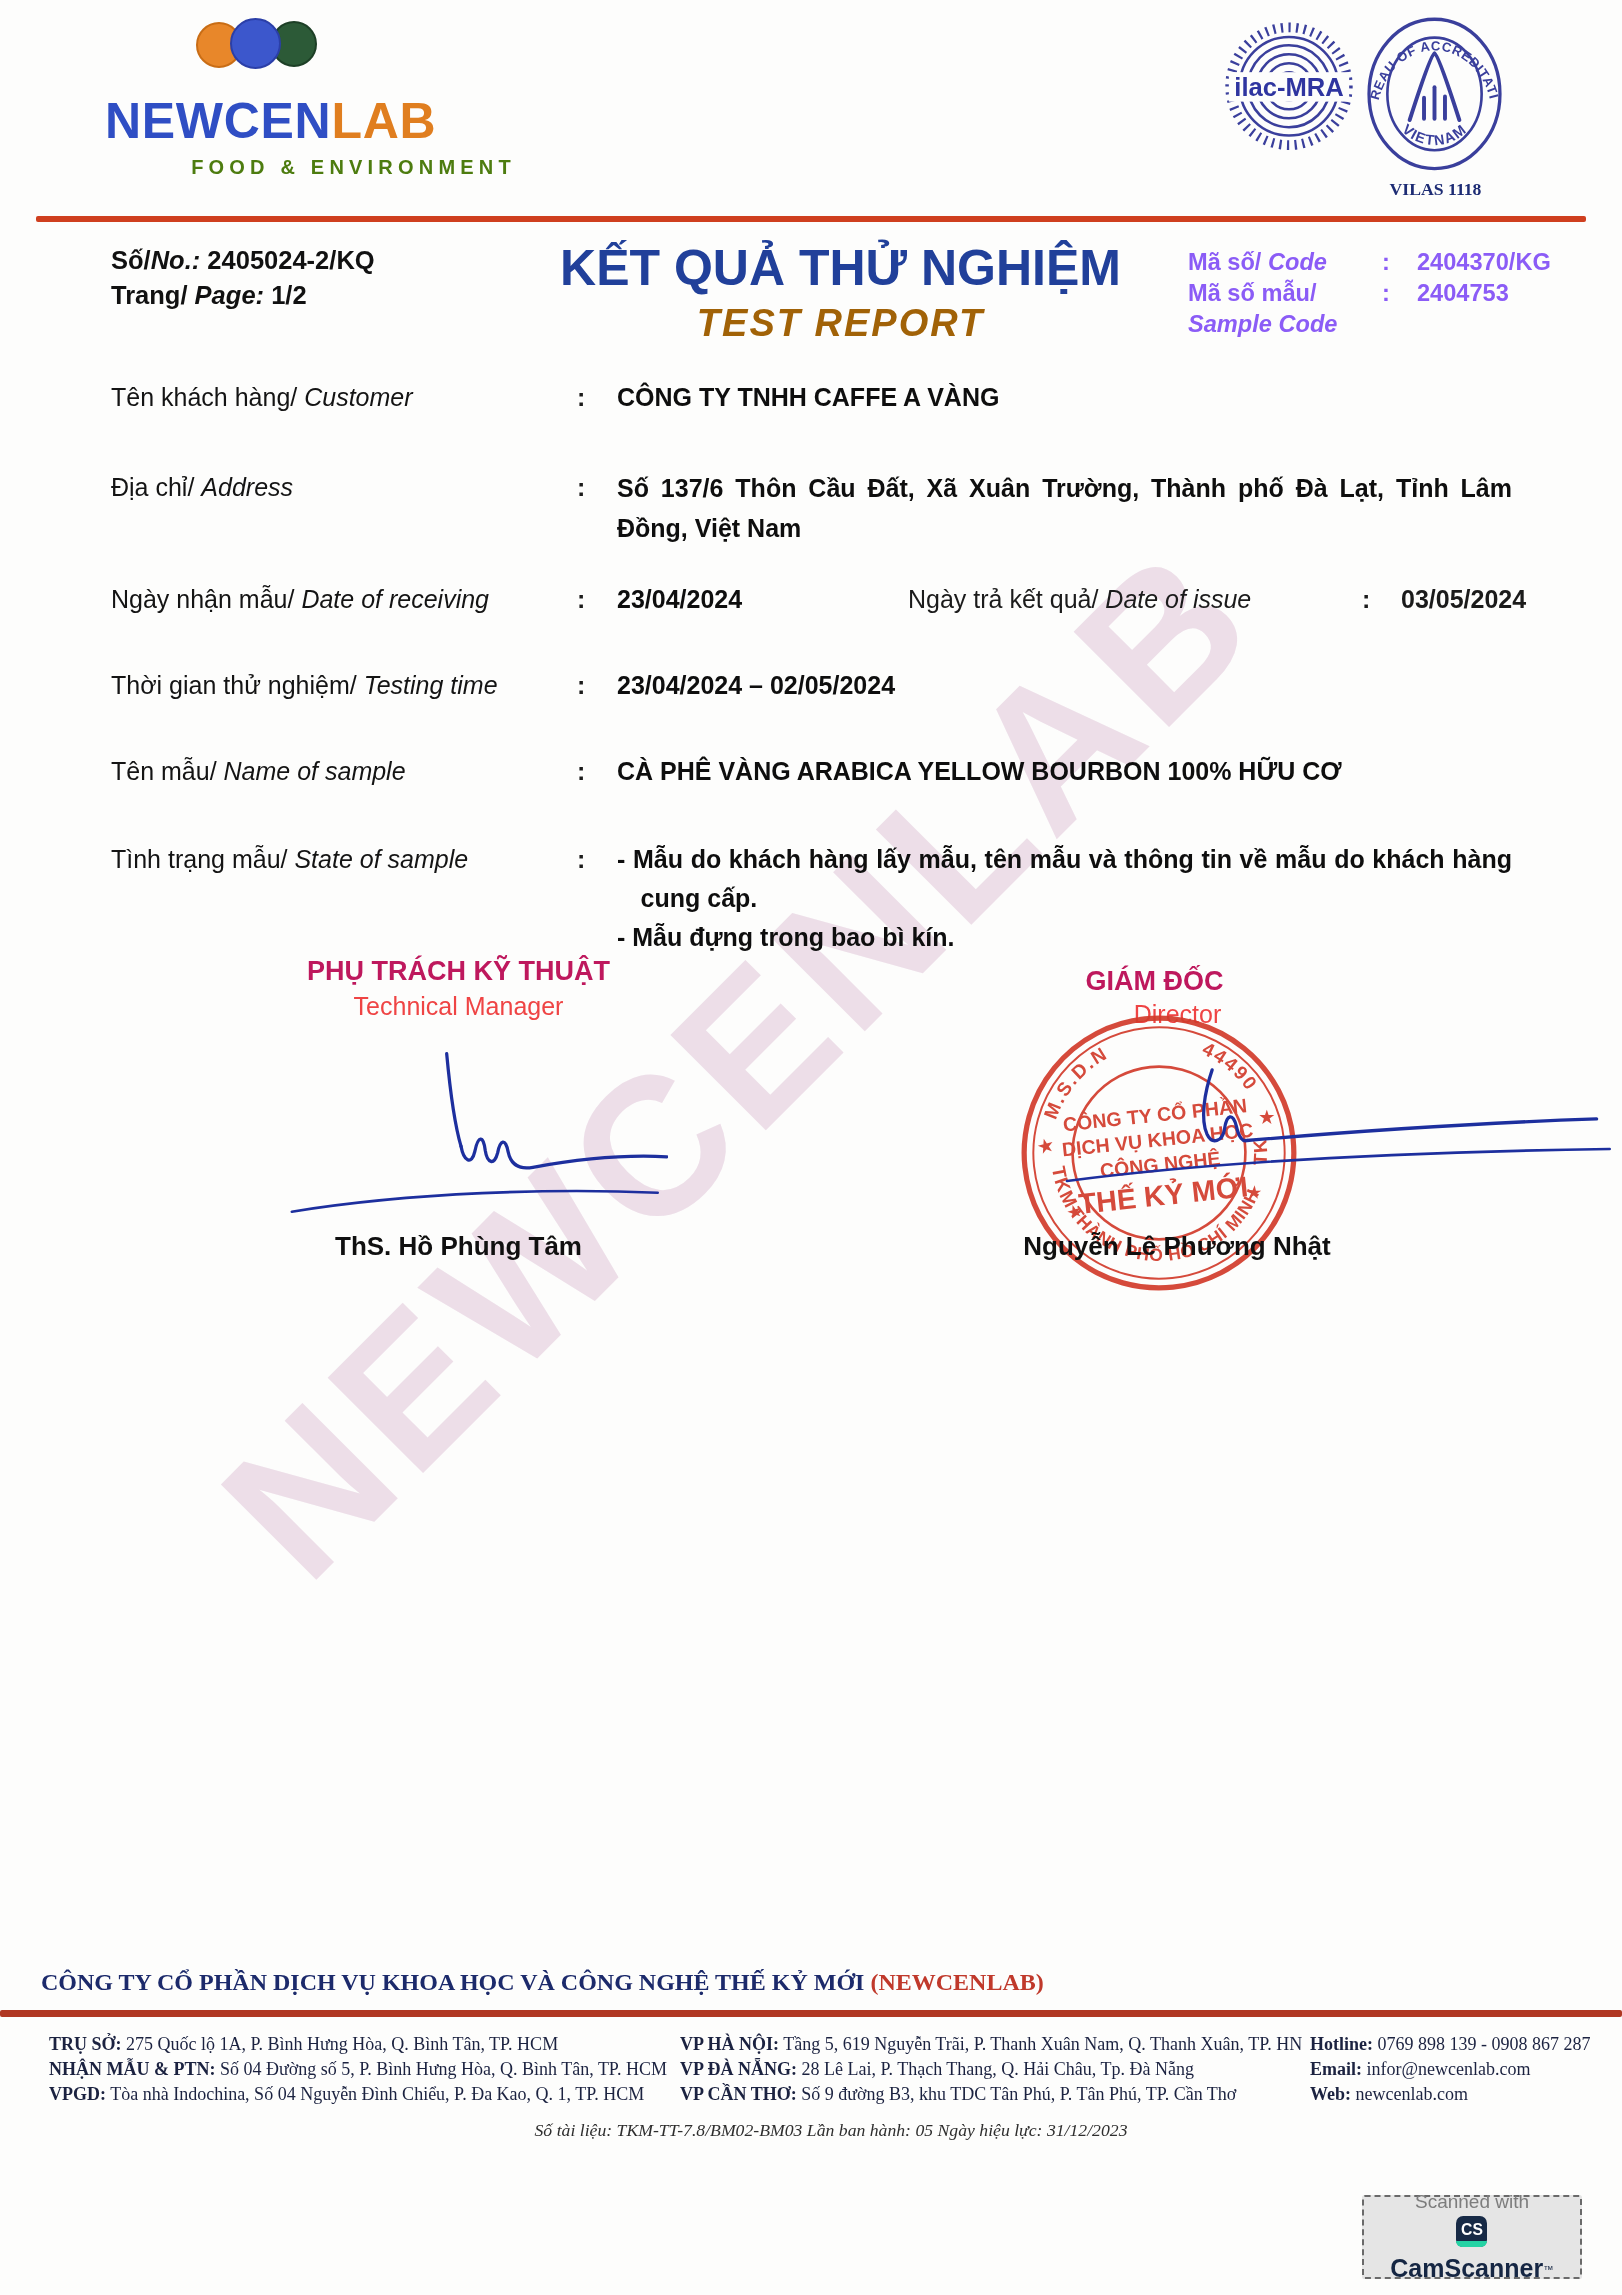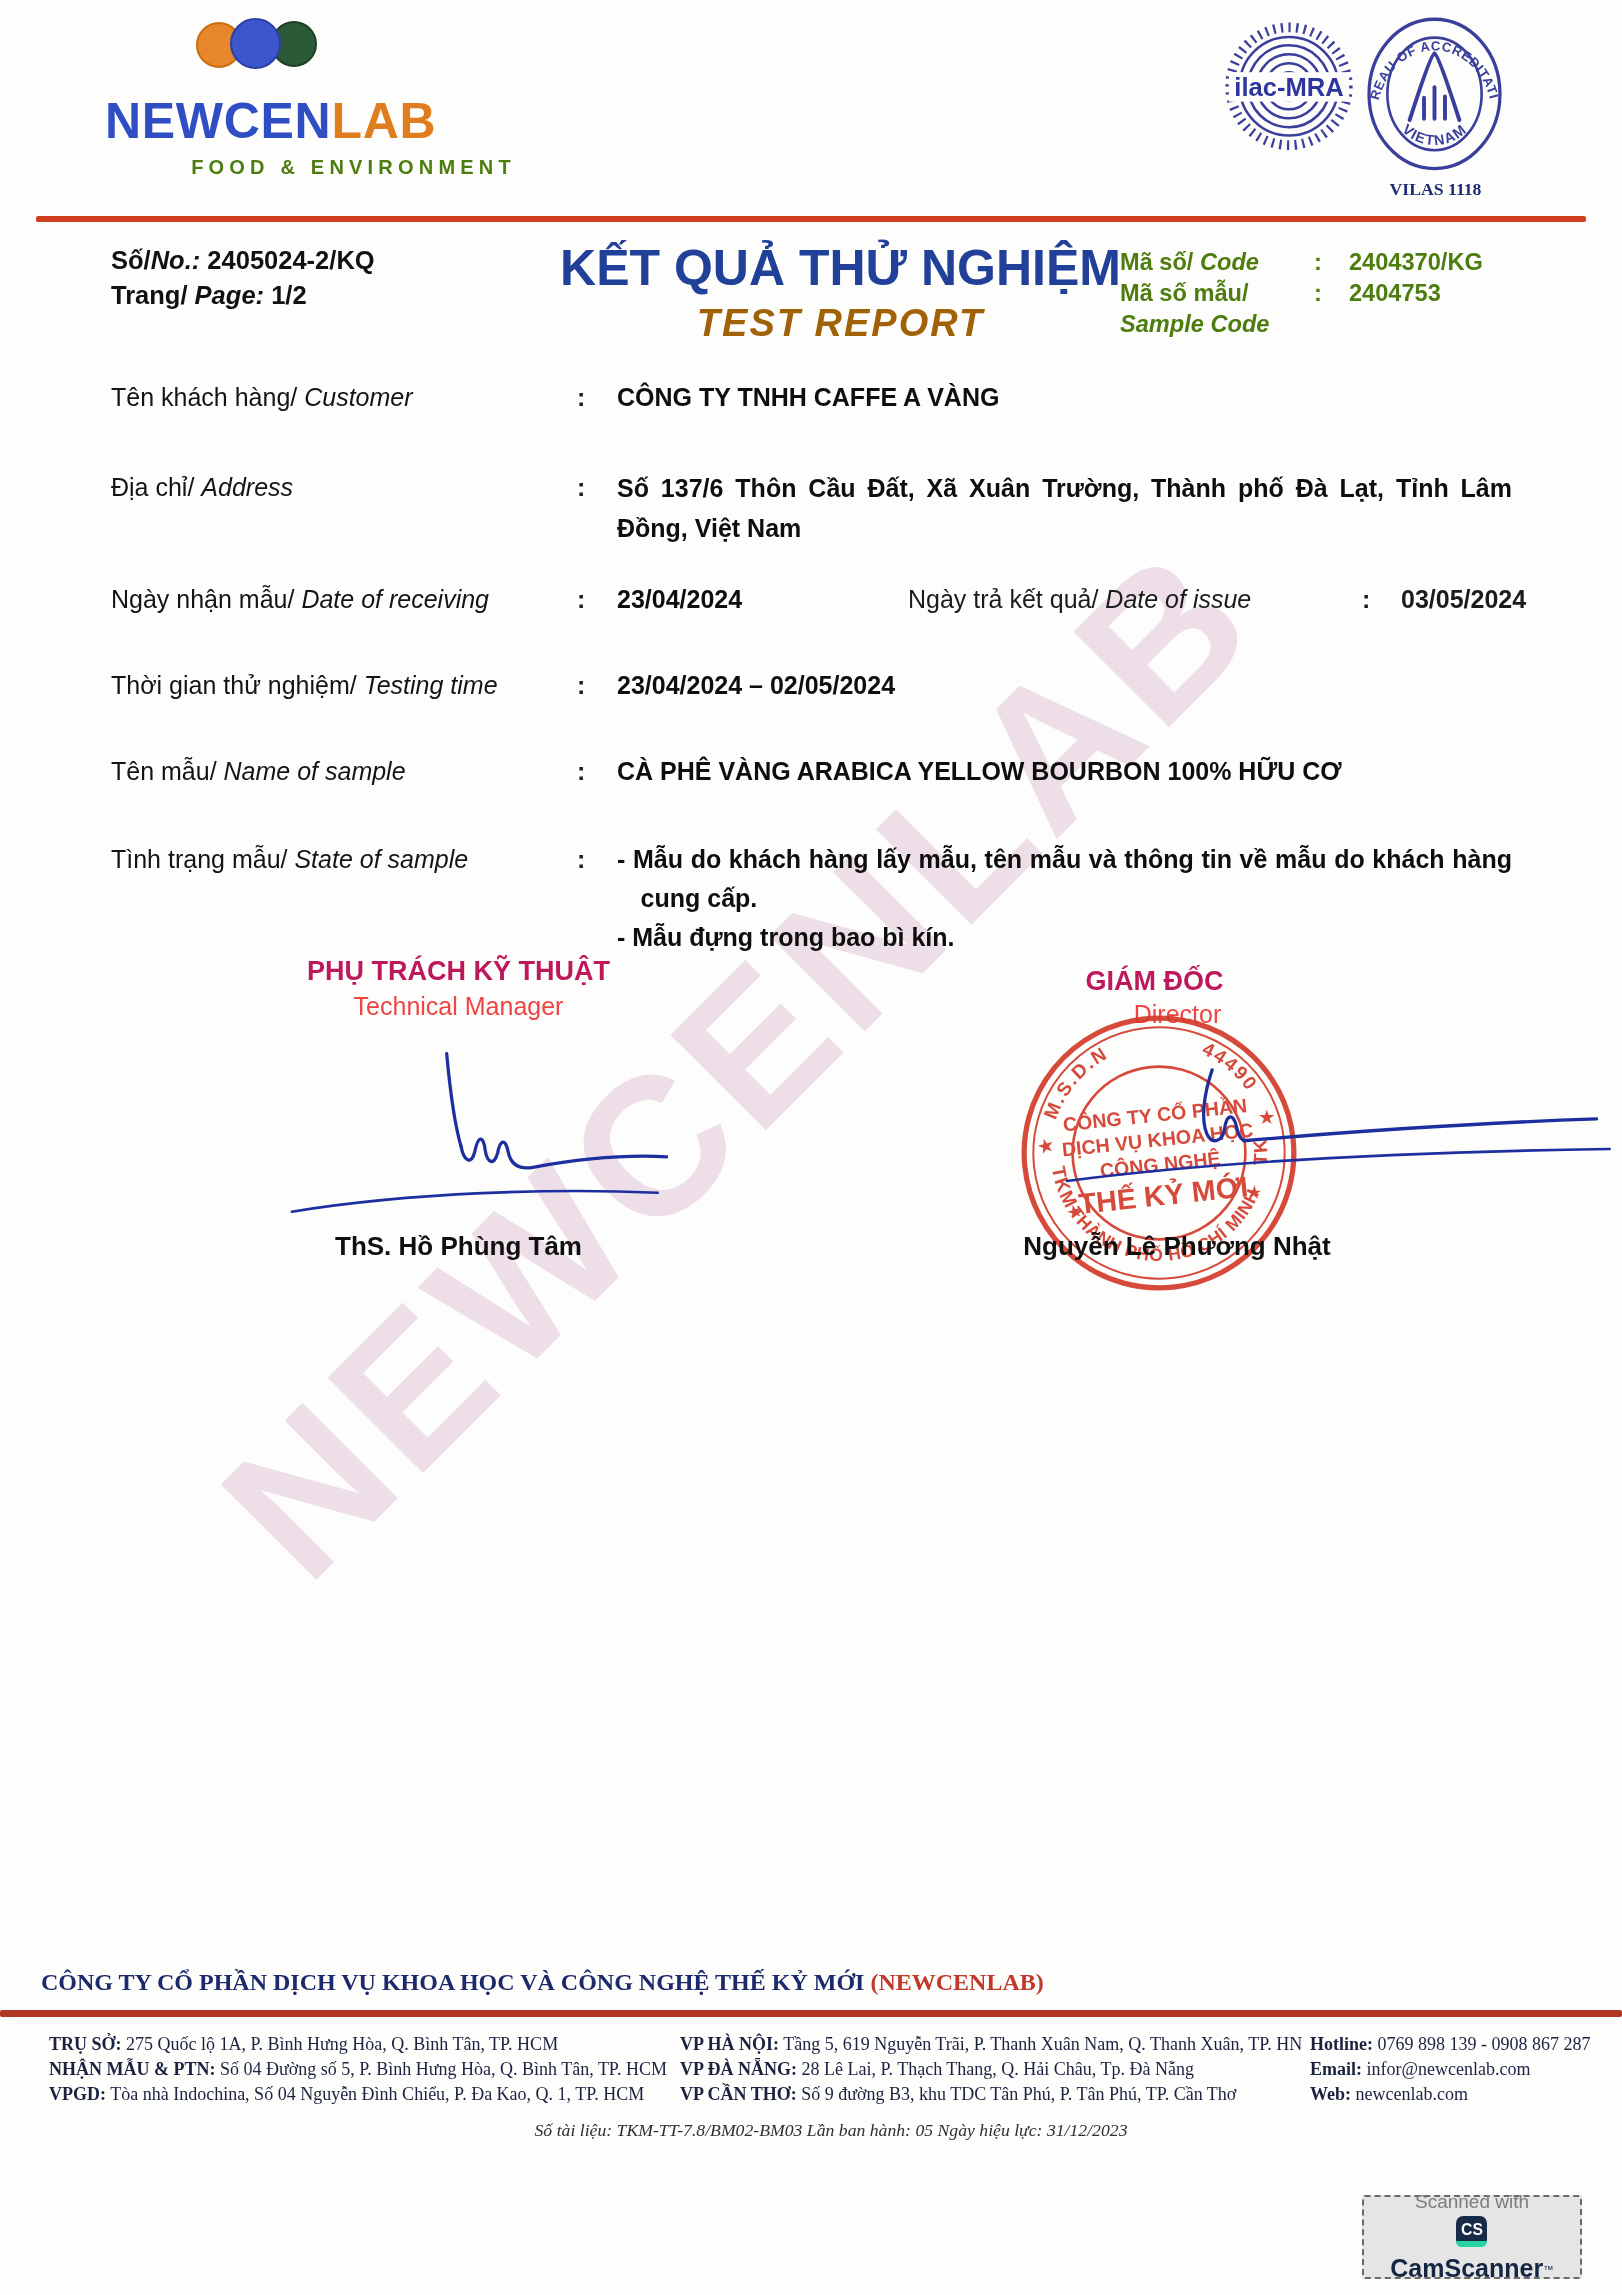--- a/index.html
+++ b/index.html
@@ -20,22 +20,22 @@
     font-size:20px;font-weight:bold;letter-spacing:5.2px;color:#4d7c0f;}
   
   .rule{position:absolute;background:#cf3f1f;border-radius:2px;}
   
   .hdr-left{position:absolute;left:111px;top:243px;font-size:25.5px;font-weight:bold;line-height:35px;color:#111;}
   .hdr-left em{}
   .hdr-title{position:absolute;left:523px;top:238px;width:635px;text-align:center;
     font-size:50px;font-weight:bold;color:#21409a;line-height:1.2;}
   .hdr-sub{position:absolute;left:523px;top:302px;width:635px;text-align:center;
     font-size:38px;font-weight:bold;font-style:italic;color:#a16207;letter-spacing:2px;}
-  .hdr-right{position:absolute;left:1120px;top:247px;display:grid;
-    grid-template-columns:194px 35px auto;font-size:23.6px;font-weight:bold;line-height:31px;color:#4d7c0f;}
+  .hdr-right{position:absolute;left:1188px;top:247px;display:grid;
+    grid-template-columns:194px 35px auto;font-size:23.6px;font-weight:bold;line-height:31px;color:#8b5cf6;}
   .hdr-right em{font-style:italic;}
   
   .row{position:absolute;left:111px;width:1403px;font-size:25px;line-height:39px;}
   .row .lbl{position:absolute;left:0;top:0;white-space:nowrap;color:#141414;}
   .row .lbl em{font-style:italic;}
   .row .colon{position:absolute;left:466px;top:0;font-weight:bold;}
   .row .val{position:absolute;left:506px;top:0;width:895px;font-weight:bold;color:#0e0e0e;}
   .row .val.justify{text-align:justify;line-height:40px;}
   .row .nowrap{white-space:nowrap;}
   .row .lbl2{position:absolute;left:797px;top:0;white-space:nowrap;}

